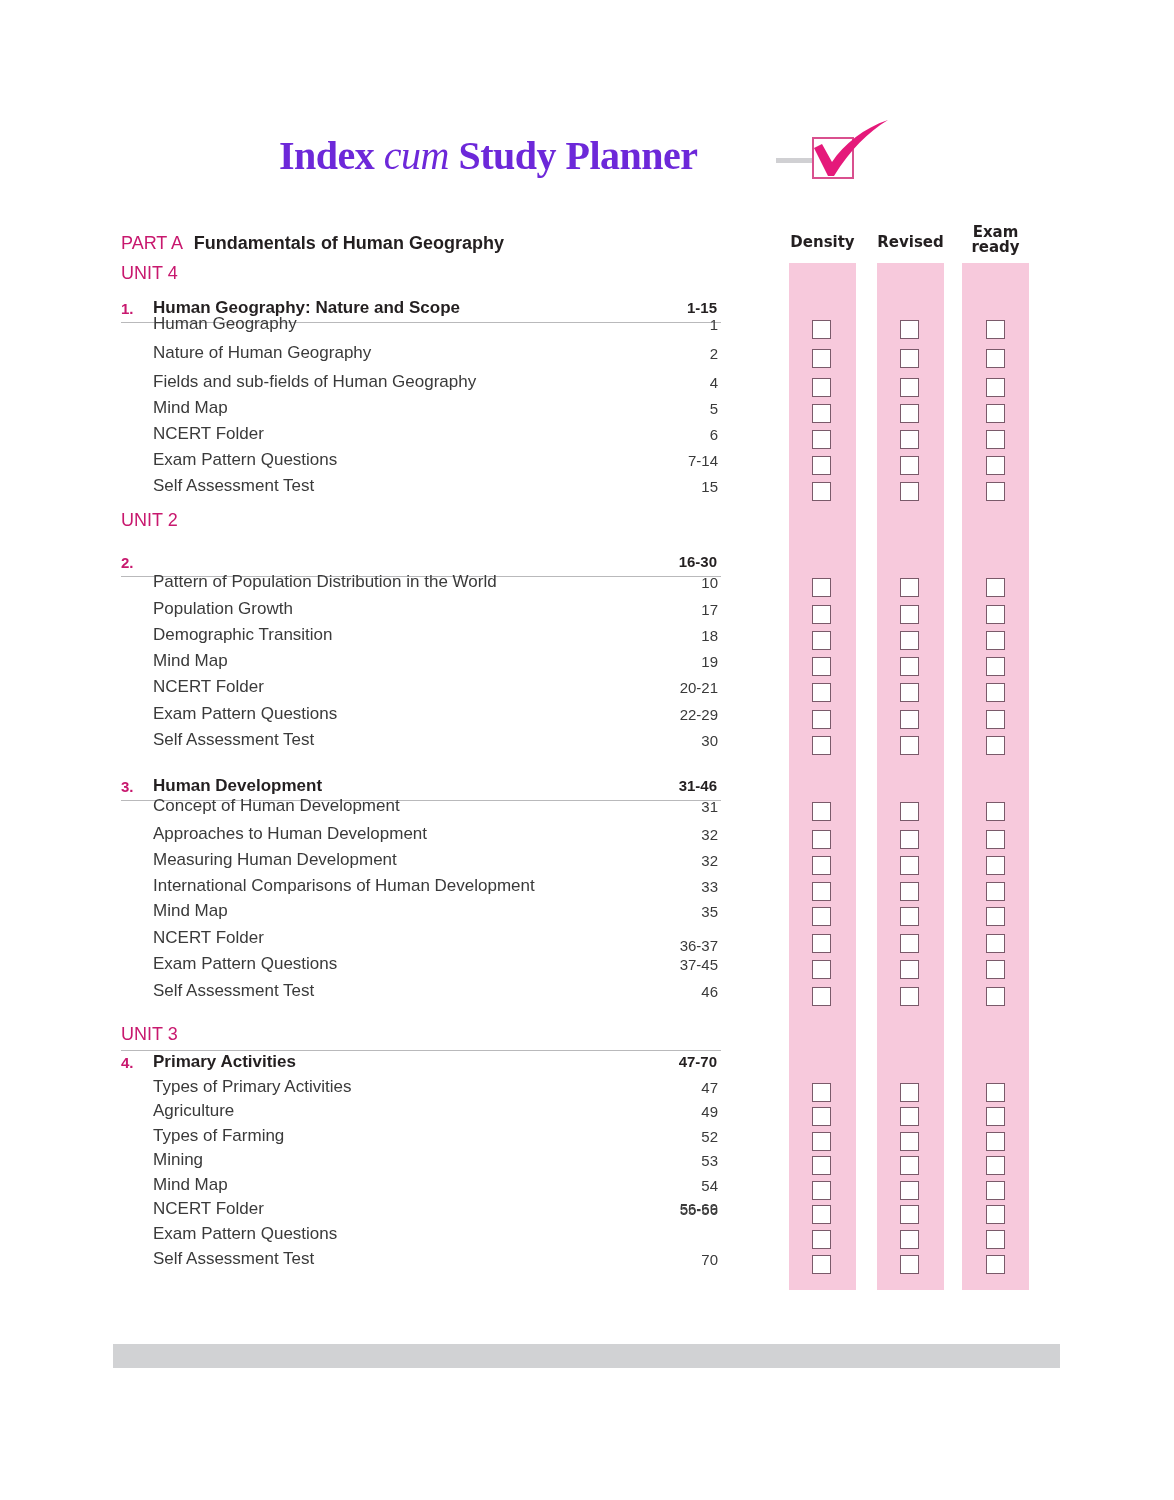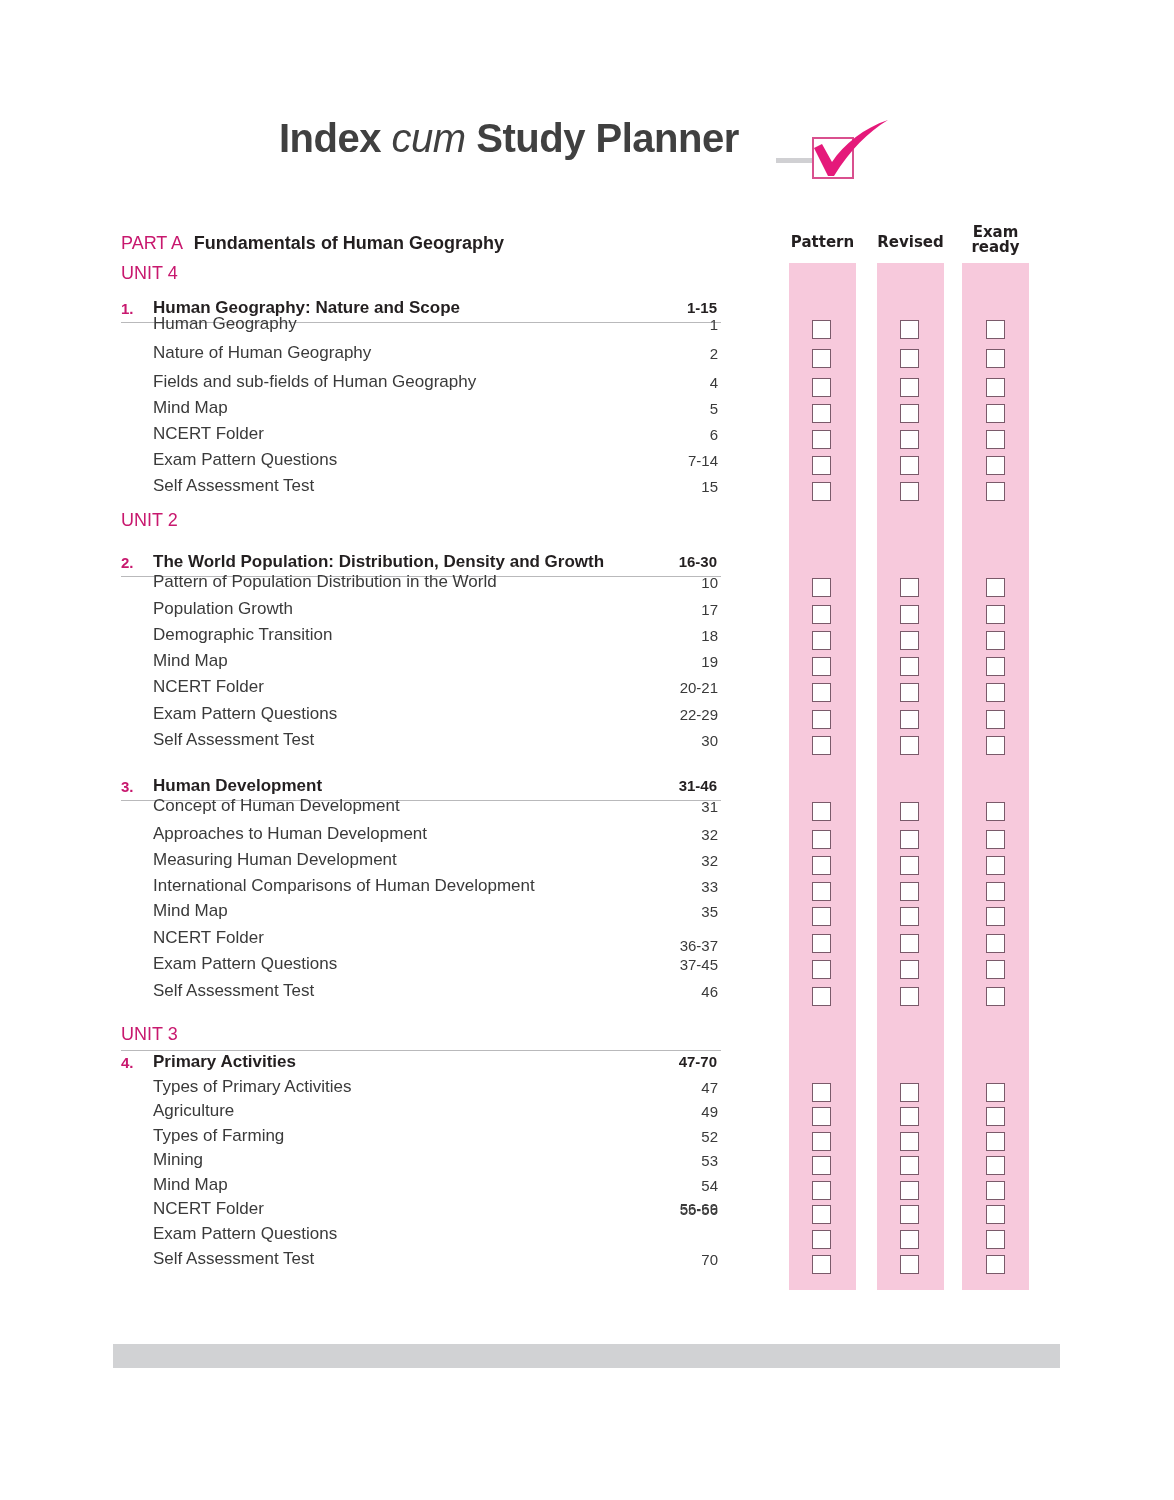--- a/index.html
+++ b/index.html
@@ -1,20 +1,20 @@
 <!DOCTYPE html>
 <html><head>
 <meta charset="utf-8">
 <style>
   html, body { margin: 0; padding: 0; background: #ffffff; }
   body { width: 1174px; height: 1500px; position: relative; overflow: hidden;
          font-family: "DejaVu Sans", sans-serif; color: #231f20; }
   .abs { position: absolute; }
-  .title { left: 279px; top: 116px; font-size: 40px; font-weight: bold; letter-spacing: -0.5px;
-           font-family: Liberation Sans, sans-serif; color: #404040; white-space: nowrap; }
+  .title { left: 279px; top: 132px; font-size: 40px; font-weight: bold; letter-spacing: -0.5px;
+           font-family: Liberation Serif, serif; color: #6d28d9; white-space: nowrap; }
   .title .it { font-style: italic; font-weight: normal; }
   .title-dash { left: 776px; top: 158px; width: 38px; height: 5px; background: #d0d0d3; }
   .title-box { left: 812px; top: 137px; width: 42px; height: 42px; border: 2px solid #d9508e; box-sizing: border-box; }
   .title-check { left: 808px; top: 118px; width: 84px; height: 66px; }
 
   .part { left: 121px; top: 233px; font-size: 17px; white-space: nowrap; }
   .part .lbl { color: #c8186e; font-family: "Liberation Sans", sans-serif; font-size: 18px; }
   .part .nm { font-weight: bold; font-family: "Liberation Sans", sans-serif; font-size: 18px; color: #231f20; }
   .unit { left: 121px; font-family: "Liberation Sans", sans-serif; font-size: 18px; color: #c8186e; }
 
@@ -41,21 +41,21 @@
 <div class="abs title-box"></div>
 <svg class="abs title-check" viewBox="0 0 84 66">
   <path d="M6 30 L14 26 L24 44 C36 26 56 10 80 2 C60 14 42 32 26 58 L20 58 Z" fill="#e5197a"></path>
 </svg>
 
 <div class="abs part">
   <span class="lbl">PART A</span>&nbsp;
   <span class="nm">Fundamentals of Human Geography</span>
 </div>
 
-<div class="abs col-head" style="left:789px; top:235px; width:67px;">Pattern</div>
+<div class="abs col-head" style="left:789px; top:235px; width:67px;">Density</div>
 <div class="abs col-head" style="left:873px; top:235px; width:75px;">Revised</div>
 <div class="abs col-head" style="left:962px; top:225px; width:67px;">
   <div>Exam</div>
   <div>ready</div>
 </div>
 
 <div class="abs pink" style="left:789px;"></div>
 <div class="abs pink" style="left:877px;"></div>
 <div class="abs pink" style="left:962px;"></div>
 
@@ -100,21 +100,20 @@
     <div class="abs cb" style="left: 812px; top: 456px;"></div>
     <div class="abs cb" style="left: 900px; top: 456px;"></div>
     <div class="abs cb" style="left: 986px; top: 456px;"></div>
     <div class="abs topic" style="top: 476px;">Self Assessment Test</div>
     <div class="abs tpage" style="top: 477px;">15</div>
     <div class="abs cb" style="left: 812px; top: 482px;"></div>
     <div class="abs cb" style="left: 900px; top: 482px;"></div>
     <div class="abs cb" style="left: 986px; top: 482px;"></div>
     <div class="abs ch-row" style="top: 552px;">
       <span class="ch-num">2.</span>
-      <span class="ch-title">The World Population: Distribution, Density and Growth</span>
       <span class="ch-pages">16-30</span>
     </div>
     <div class="abs topic" style="top: 572px;">Pattern of Population Distribution in the World</div>
     <div class="abs tpage" style="top: 573px;">10</div>
     <div class="abs cb" style="left: 812px; top: 578px;"></div>
     <div class="abs cb" style="left: 900px; top: 578px;"></div>
     <div class="abs cb" style="left: 986px; top: 578px;"></div>
     <div class="abs topic" style="top: 599px;">Population Growth</div>
     <div class="abs tpage" style="top: 600px;">17</div>
     <div class="abs cb" style="left: 812px; top: 605px;"></div>

